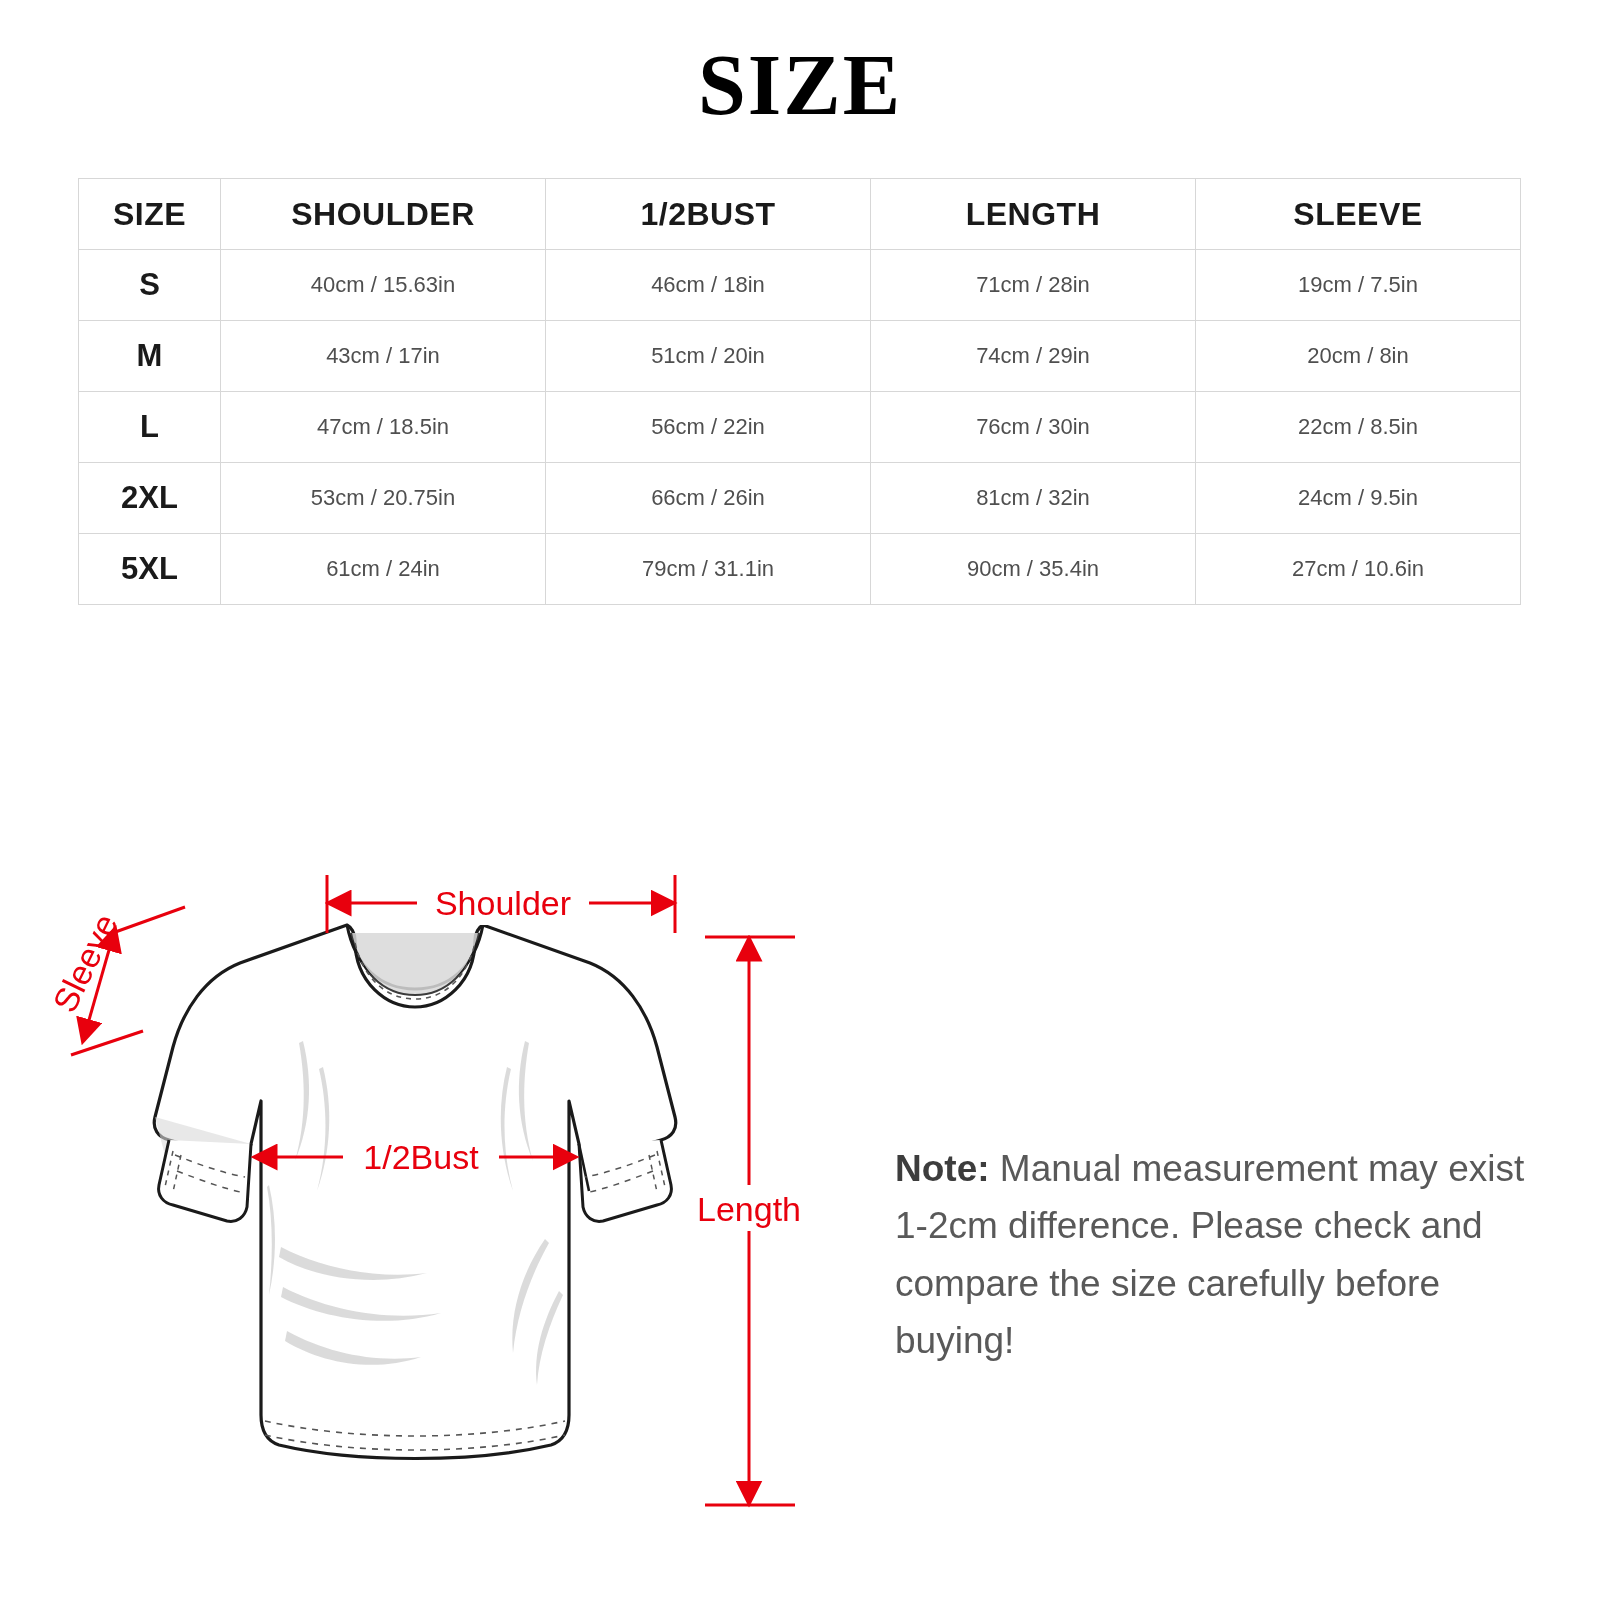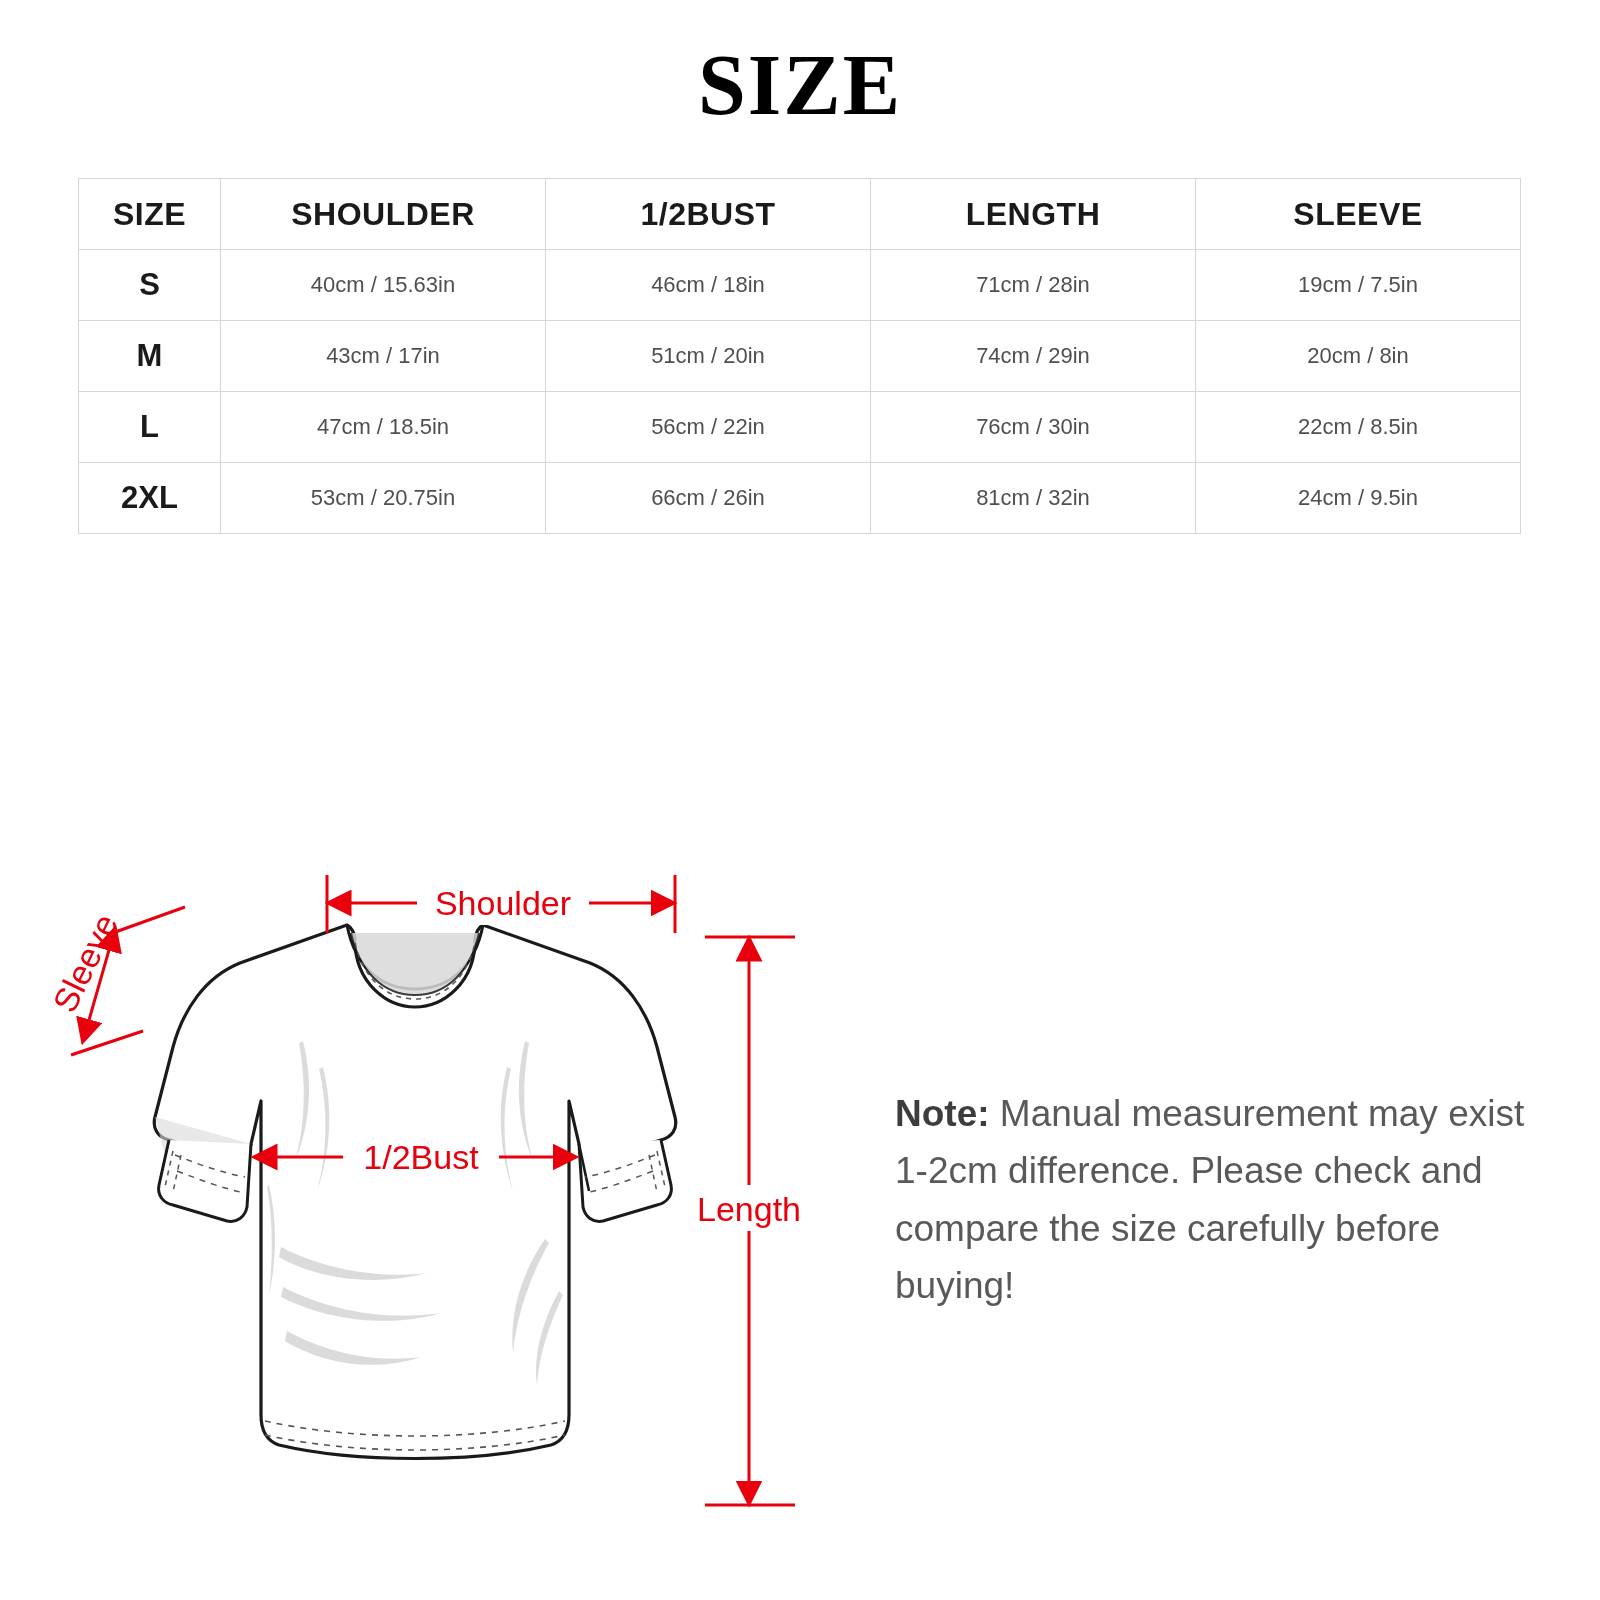--- a/index.html
+++ b/index.html
@@ -74,21 +74,21 @@
     width: 800px;
     height: 700px;
   }
   .illustration svg {
     display: block;
   }
 
   
   .note-block {
     position: absolute;
-    top: 1085px;
+    top: 1140px;
     left: 895px;
     width: 640px;
     font-size: 37px;
     line-height: 1.55;
     color: #595959;
   }
   .note-block .note-label {
     font-weight: bold;
     color: #3d3d3d;
   }
@@ -136,20 +136,27 @@
       <td class="val-cell">56cm / 22in</td>
       <td class="val-cell">76cm / 30in</td>
       <td class="val-cell">22cm / 8.5in</td>
     </tr>
     <tr>
       <td class="size-cell">2XL</td>
       <td class="val-cell">53cm / 20.75in</td>
       <td class="val-cell">66cm / 26in</td>
       <td class="val-cell">81cm / 32in</td>
       <td class="val-cell">24cm / 9.5in</td>
+    </tr>
+    <tr>
+      <td class="size-cell">5XL</td>
+      <td class="val-cell">61cm / 24in</td>
+      <td class="val-cell">79cm / 31.1in</td>
+      <td class="val-cell">90cm / 35.4in</td>
+      <td class="val-cell">27cm / 10.6in</td>
     </tr>
   </tbody>
 </table>
 
 <div class="illustration">
   <svg width="800" height="700" viewBox="0 0 800 700" xmlns="http://www.w3.org/2000/svg">
     <defs>
       <marker id="arrowR" markerWidth="9" markerHeight="9" refX="7.5" refY="4.5" orient="auto">
         <path d="M0,0 L9,4.5 L0,9 z" fill="#e8000d"></path>
       </marker>

